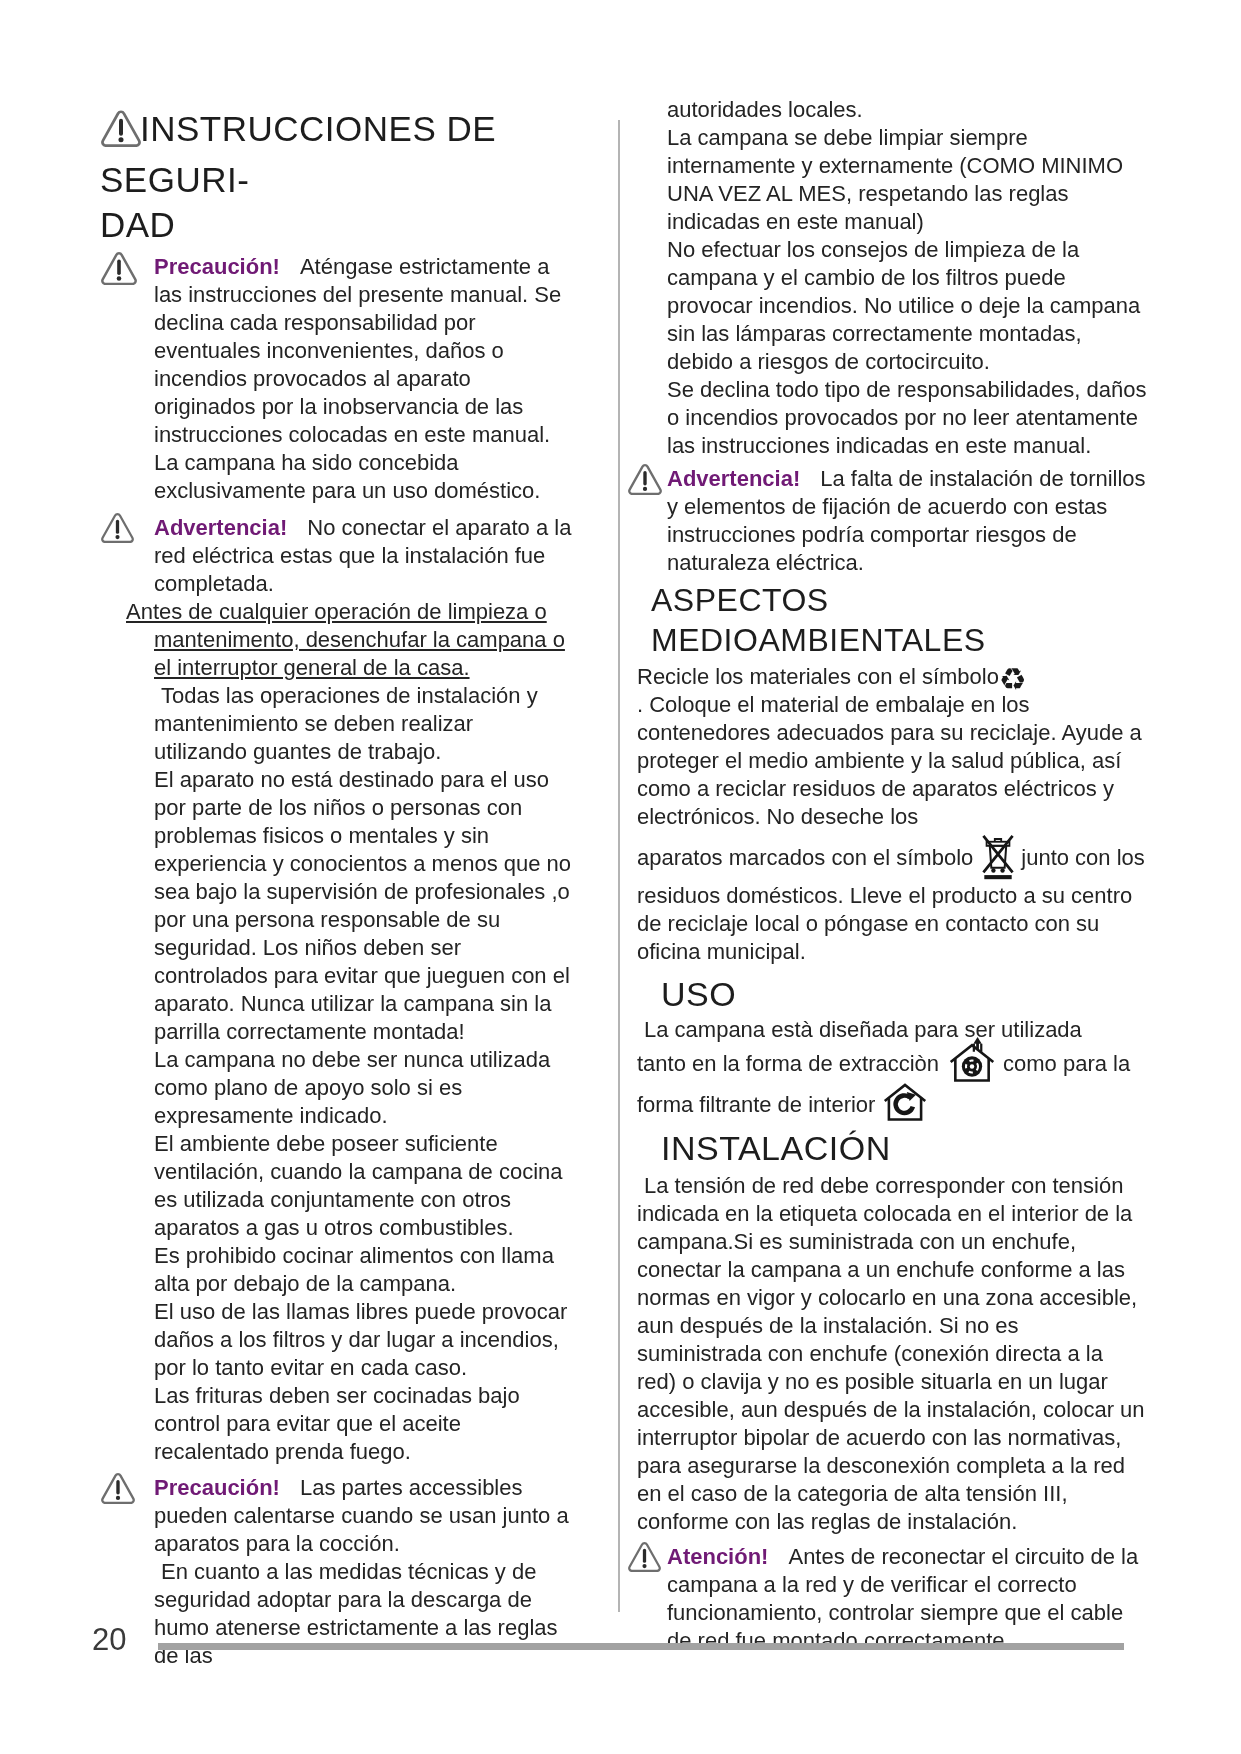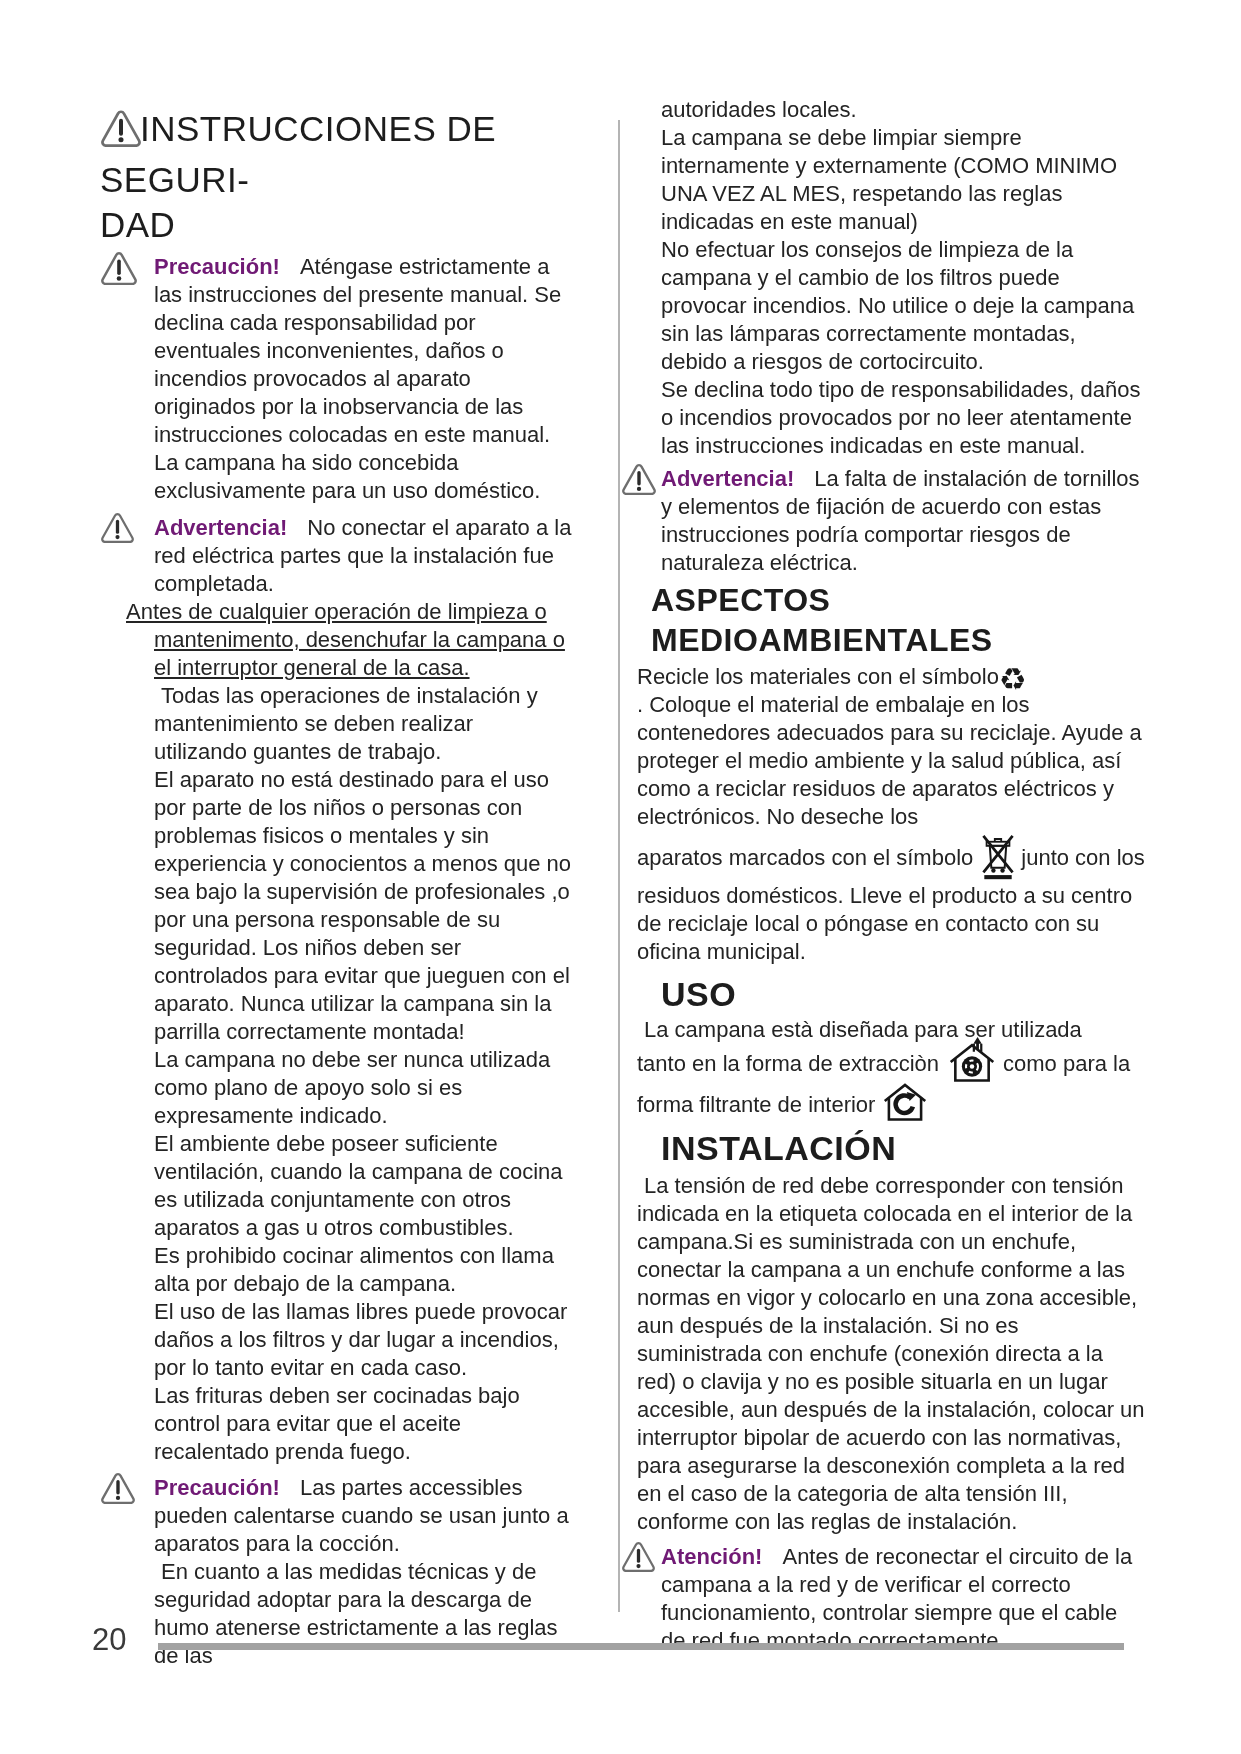--- a/index.html
+++ b/index.html
@@ -13,35 +13,35 @@
   .col-left  { position:absolute; left:100px; top:106px; width:472px; }
   .col-right { position:absolute; left:637px; top:96px;  width:510px; }
 
   .title {
     font-size:35px; line-height:45px; font-weight:400; color:#1d1d1d;
     margin-bottom:6px; letter-spacing:0.5px;
   }
   .title .tri-title { display:inline-block; vertical-align:-6px; margin-right:-2px; }
 
   .body { margin-left:54px; font-size:22px; line-height:28px; color:#242424; }
-  .rbody { margin-left:24px; font-size:22px; line-height:28px; color:#242424; }
+  .rbody { margin-left:30px; font-size:22px; line-height:28px; color:#242424; }
   .rflow { font-size:22px; line-height:28px; color:#242424; }
 
   p { margin:0; }
   .hang { text-indent:-28px;text-decoration:underline; }
   .sp   { text-indent:7px; }
 
   .warn { position:relative; margin-top:5px; }
   .warn .tri-mark { position:absolute; left:-54px; top:-3px; }
   .rwarn { position:relative; margin-top:5px; }
   .rwarn .tri-mark { position:absolute; left:-40px; top:-3px; }
   .wlabel { font-weight:700; margin-right:20px; color:#701a75; }
 
   .h2 {
-    font-weight:700; color:#1d1d1d;
+    font-weight:400; color:#1d1d1d;
     font-size:32px; line-height:40px;
     margin:3px 0 3px 14px; letter-spacing:0.5px;
   }
   .h2-uso { font-size:34px; margin:8px 0 2px 24px; }
   .h2-inst { font-size:34px; margin:2px 0 4px 24px; }
 
   .recycle-glyph { font-family:"DejaVu Sans",sans-serif; font-size:31px; line-height:0; vertical-align:-6px; color:#1a1a1a; }
   .icon-inline { display:inline-block; vertical-align:middle; margin:-8px 2px -6px 4px; }
 
   .divider { position:absolute; left:618px; top:120px; height:1492px; width:2px; background:#b4b4b4; }
@@ -75,21 +75,21 @@
       </span><span class="wlabel">Precaución!</span><span>Aténgase estrictamente a las instrucciones del presente manual. Se declina cada responsabilidad por eventuales inconvenientes, daños o incendios provocados al aparato originados por la inobservancia de las instrucciones colocadas en este manual. La campana ha sido concebida exclusivamente para un uso doméstico.</span>
     </p>
 
     <p class="warn" style="margin-top:9px;">
       <span class="tri-mark">
         <svg width="35" height="32" viewBox="0 0 40 37">
           <path d="M20 3.5 C21.2 3.5 22.2 4.1 22.8 5.2 L37.2 31 C38.4 33.2 36.9 35.8 34.4 35.8 L5.6 35.8 C3.1 35.8 1.6 33.2 2.8 31 L17.2 5.2 C17.8 4.1 18.8 3.5 20 3.5 Z" fill="none" stroke="#6e6e6e" stroke-width="2.6"></path>
           <path d="M20 12 L20 24.5" stroke="#2a2a2a" stroke-width="3.8" stroke-linecap="round"></path>
           <circle cx="20" cy="30.2" r="2.4" fill="#2a2a2a"></circle>
         </svg>
-      </span><span class="wlabel">Advertencia!</span><span>No conectar el aparato a la red eléctrica partes que la instalación fue completada.</span>
+      </span><span class="wlabel">Advertencia!</span><span>No conectar el aparato a la red eléctrica estas que la instalación fue completada.</span>
     </p>
 
     <p class="hang">Antes de cualquier operación de limpieza o mantenimento, desenchufar la campana o el interruptor general de la casa.</p>
     <p class="sp">Todas las operaciones de instalación y mantenimiento se deben realizar utilizando guantes de trabajo.</p>
     <p>El aparato no está destinado para el uso por parte de los niños o personas con problemas fisicos o mentales y sin experiencia y conocientos a menos que no sea bajo la supervisión de profesionales ,o  por una persona responsable de su seguridad.  Los niños deben ser controlados para evitar que jueguen con el aparato.  Nunca utilizar la campana sin la parrilla correctamente montada!</p>
     <p>La campana no debe ser nunca utilizada como plano de apoyo solo si es expresamente indicado.</p>
     <p>El ambiente debe poseer suficiente ventilación, cuando la campana de cocina es utilizada conjuntamente con otros aparatos a gas u otros combustibles.</p>
     <p>Es prohibido cocinar alimentos con llama alta por debajo de la campana.</p>
     <p>El uso de las llamas libres puede provocar daños a los filtros y dar lugar a incendios, por lo tanto evitar en cada caso.</p>
     <p>Las frituras deben ser cocinadas bajo control para evitar que el aceite recalentado prenda fuego.</p>

